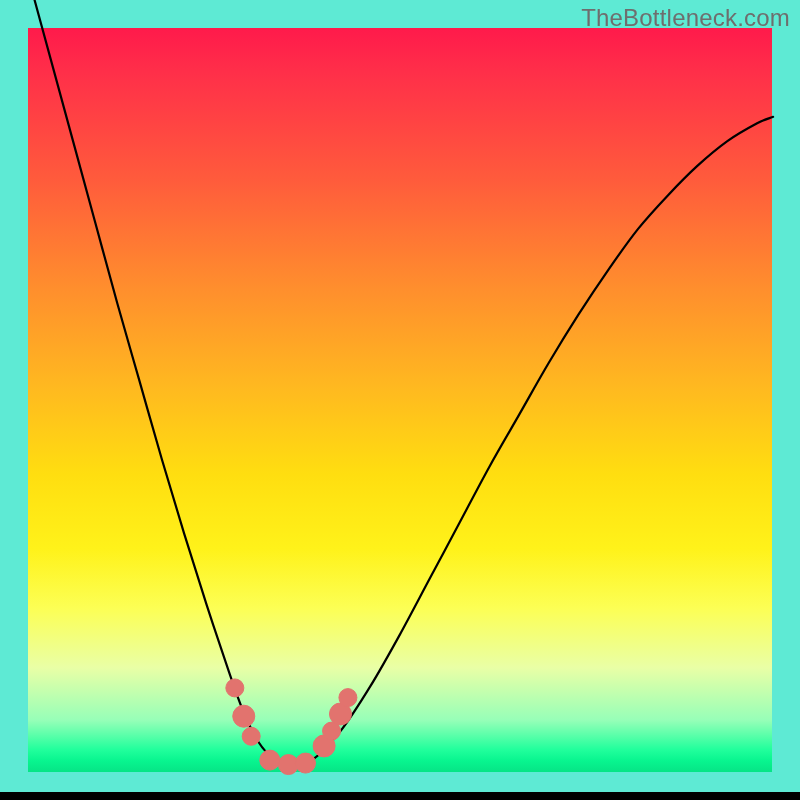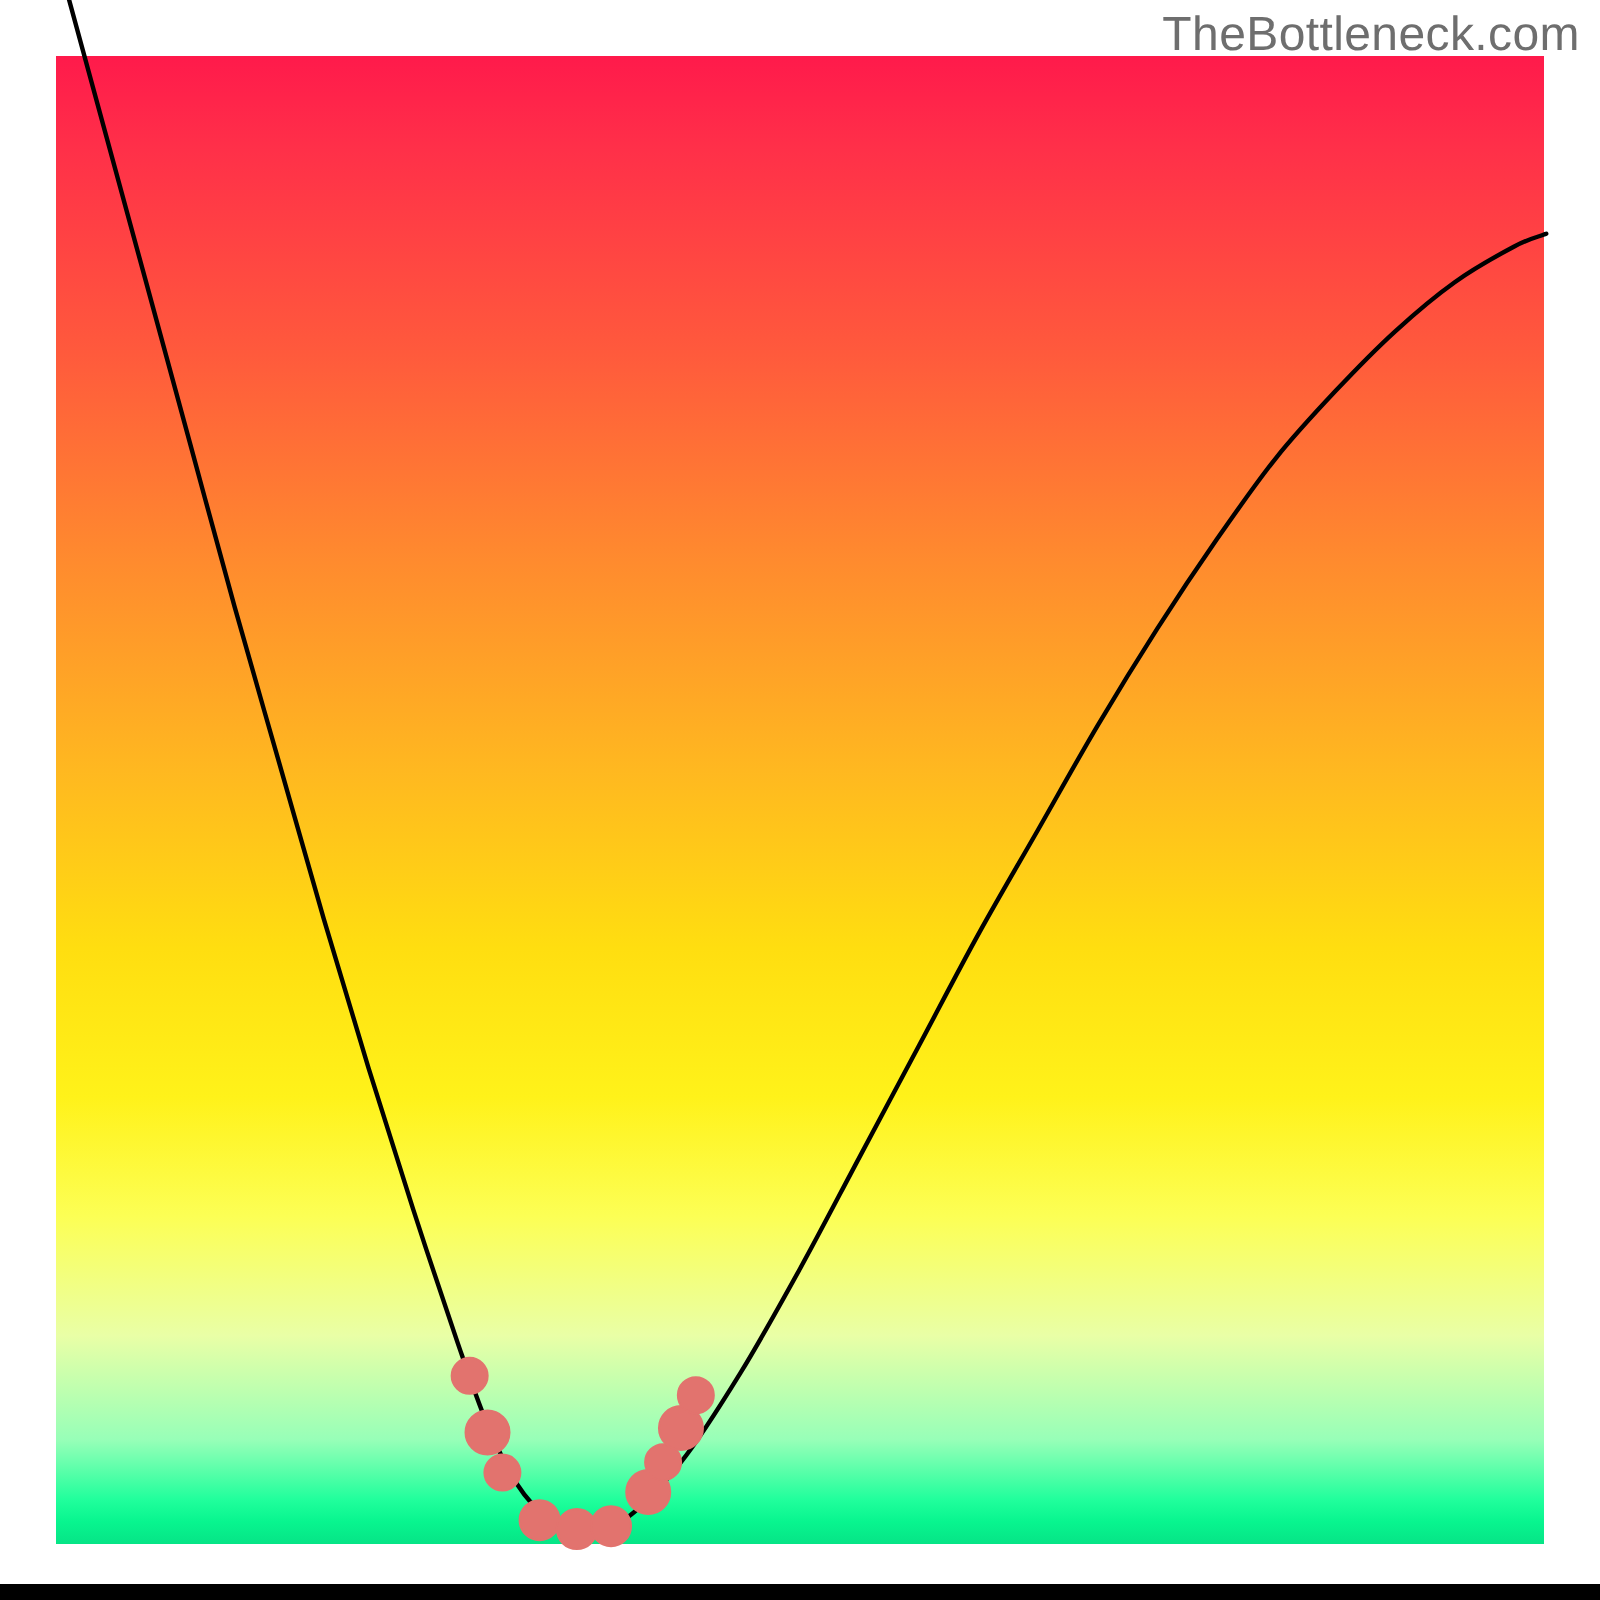--- a/index.html
+++ b/index.html
@@ -10,21 +10,21 @@
     overflow: hidden;
     background: #000;
     font-family: Arial, Helvetica, sans-serif;
   }
   .frame {
     position: absolute;
     left: 0;
     top: 0;
     width: 800px;
     height: 792px;
-    background: #ffffff;
+    background: #5eead4;
   }
   .plot {
     position: absolute;
     left: 28px;
     top: 28px;
     width: 744px;
     height: 744px;
     
     background: linear-gradient(
       to bottom,

